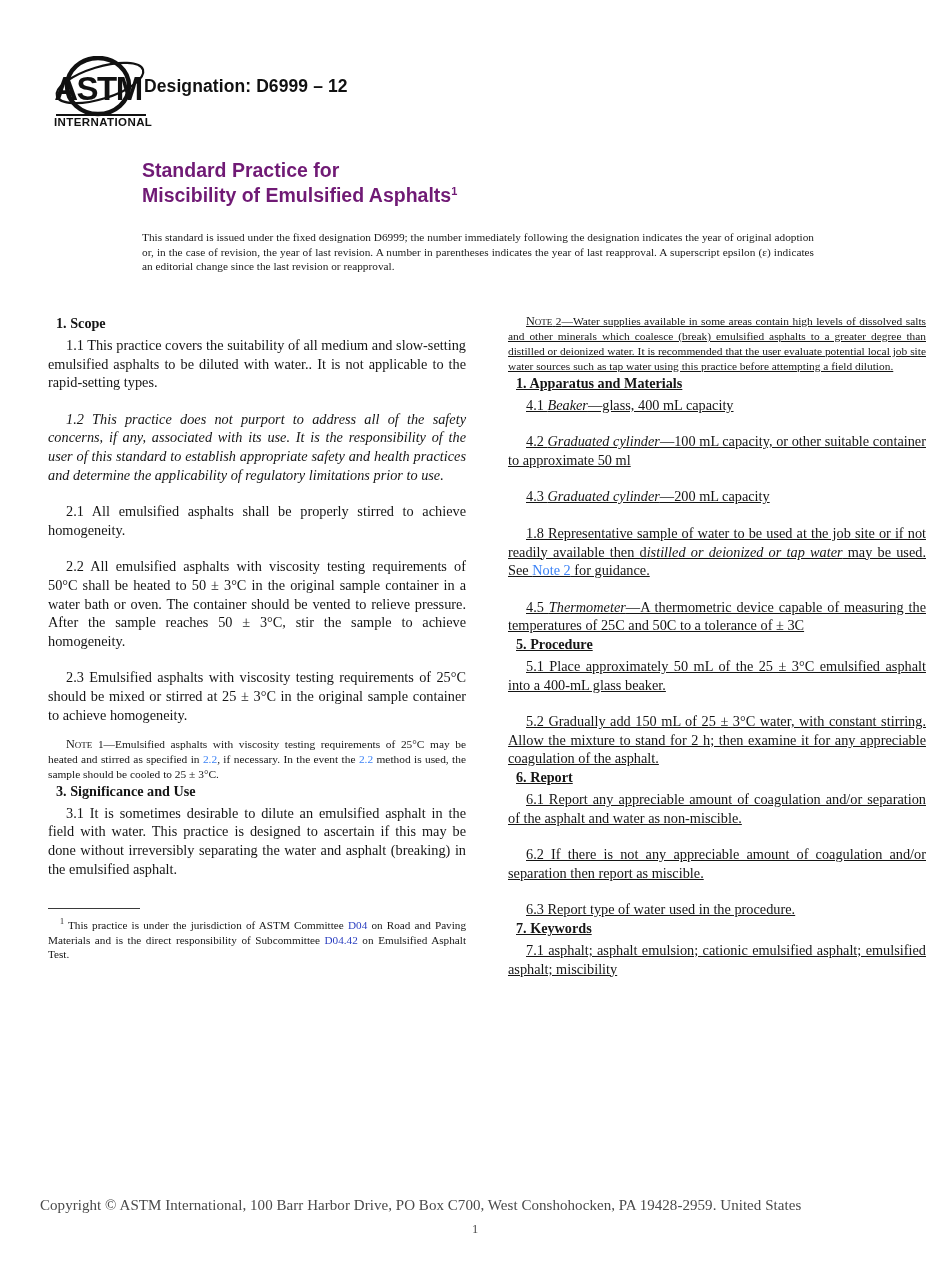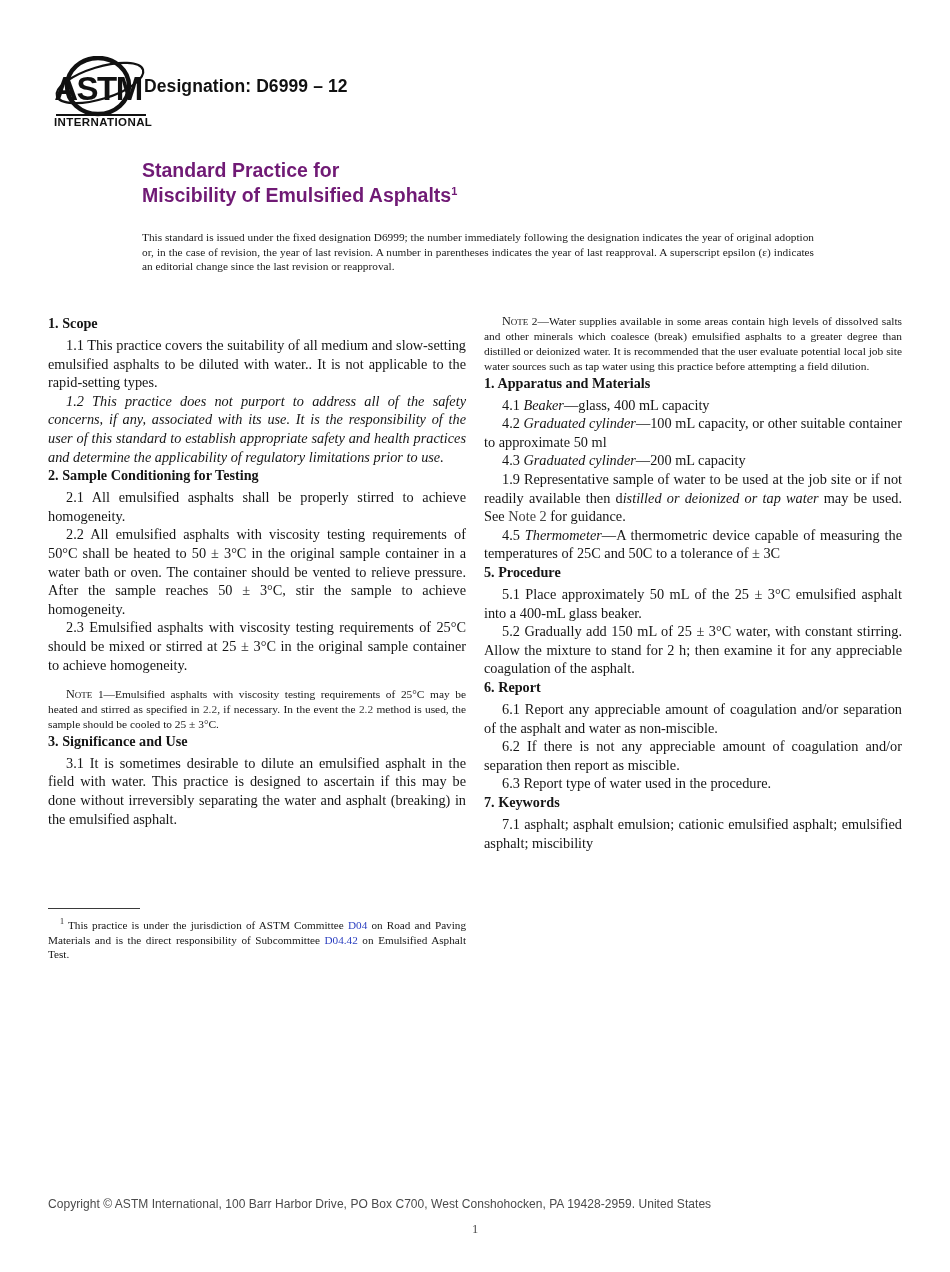--- a/index.html
+++ b/index.html
@@ -105,56 +105,56 @@
     color: #1a1a1a;
   }
 
   
   .col {
     position: absolute;
     top: 314px;
     width: 418px;
   }
   .col-left  { left: 48px; }
-  .col-right { left: 484px; }
+  .col-right { left: 508px; text-decoration: underline; }
 
   h2.sec {
     font-size: 14.2px;
     font-weight: bold;
-    margin: 0 0 4px 0;
+    margin: 0 0 4px 8px;
     padding: 0;
     line-height: 18px;
     font-family: "Liberation Serif", serif;
   }
   .sec-gap { margin-top: 15px; }
 
   p.para {
     margin: 0 0 0 0;
     padding: 0 0 0 0;
     text-indent: 18px;
     font-size: 14.3px;
     line-height: 18.6px;
     text-align: justify;
     text-justify: inter-word;
   }
-  p.para + p.para { margin-top: 0; }
+  p.para + p.para { margin-top: 18px; }
   p.ital { font-style: italic; }
 
   p.note {
     margin: 13px 0 0 0;
     text-indent: 18px;
     font-size: 11.4px;
     line-height: 14.9px;
     text-align: justify;
   }
   .note-label {
     font-variant: small-caps;
     font-size: 12.2px;
   }
-  .xref-red { color: #404040; }
+  .xref-red { color: #3b82f6; }
   .xref-blue { color: #2b3fc0; }
   .it { font-style: italic; }
 
   
   .footnote {
     position: absolute;
     left: 48px;
     top: 908px;
     width: 418px;
   }
@@ -170,25 +170,25 @@
     line-height: 14.6px;
     text-align: justify;
     text-indent: 12px;
   }
   p.fn + p.fn { margin-top: 1px; }
   p.fn sup { font-size: 8px; vertical-align: super; line-height: 0; }
 
   
   .copyright {
     position: absolute;
-    left: 48px;
+    left: 40px;
     top: 1197px;
     width: 860px;
-    font-family: Liberation Sans, sans-serif;
-    font-size: 12px;
+    font-family: Liberation Serif, serif;
+    font-size: 15px;
     color: #4a4a4a;
     letter-spacing: 0.05px;
   }
   .page-num {
     position: absolute;
     left: 0;
     top: 1222px;
     width: 950px;
     text-align: center;
     font-size: 12.5px;
@@ -221,21 +221,20 @@
   </div>
 
   <div class="intro">This standard is issued under the fixed designation D6999; the number immediately following the designation indicates the year of original adoption or, in the case of revision, the year of last revision. A number in parentheses indicates the year of last reapproval. A superscript epsilon (ε) indicates an editorial change since the last revision or reapproval.</div>
 
   <div class="col col-left">
 
     <h2 class="sec">1.  Scope</h2>
     <p class="para">1.1  This practice covers the suitability of all medium and slow-setting emulsified asphalts to be diluted with water.. It is not applicable to the rapid-setting types.</p>
     <p class="para ital">1.2  This practice does not purport to address all of the safety concerns, if any, associated with its use. It is the responsibility of the user of this standard to establish appropriate safety and health practices and determine the applicability of regulatory limitations prior to use.</p>
 
-    <h2 class="sec sec-gap">2.  Sample Conditioning for Testing</h2>
     <p class="para">2.1  All emulsified asphalts shall be properly stirred to achieve homogeneity.</p>
     <p class="para">2.2  All emulsified asphalts with viscosity testing requirements of 50°C shall be heated to 50 ± 3°C in the original sample container in a water bath or oven. The container should be vented to relieve pressure. After the sample reaches 50 ± 3°C, stir the sample to achieve homogeneity.</p>
     <p class="para">2.3  Emulsified asphalts with viscosity testing requirements of 25°C should be mixed or stirred at 25 ± 3°C in the original sample container to achieve homogeneity.</p>
 
     <p class="note"><span class="note-label">Note</span> <span>1</span><span>—Emulsified asphalts with viscosity testing requirements of 25°C may be heated and stirred as specified in </span><span class="xref-red">2.2</span><span>, if necessary. In the event the </span><span class="xref-red">2.2</span><span> method is used, the sample should be cooled to 25 ± 3°C.</span></p>
 
     <h2 class="sec sec-gap">3.  Significance and Use</h2>
     <p class="para">3.1  It is sometimes desirable to dilute an emulsified asphalt in the field with water. This practice is designed to ascertain if this may be done without irreversibly separating the water and asphalt (breaking) in the emulsified asphalt.</p>
   </div>
 
@@ -244,21 +243,21 @@
     <p class="note" style="margin-top:0"><span class="note-label">Note</span> <span>2</span><span>—Water supplies available in some areas contain high levels of dissolved salts and other minerals which coalesce (break) emulsified asphalts to a greater degree than distilled or deionized water. It is recommended that the user evaluate potential local job site water sources such as tap water using this practice before attempting a field dilution.</span></p>
 
     <h2 class="sec sec-gap">1.  Apparatus and Materials</h2>
 
     <p class="para"><span>4.1  </span><span class="it">Beaker</span><span>—glass, 400 mL capacity</span></p>
 
     <p class="para"><span>4.2  </span><span class="it">Graduated cylinder</span><span>—100 mL capacity, or other suitable container to approximate 50 ml</span></p>
 
     <p class="para"><span>4.3  </span><span class="it">Graduated cylinder</span><span>—200 mL capacity</span></p>
 
-    <p class="para"><span>1.9  Representative sample of water to be used at the job site or if not readily available then d</span><span class="it">istilled or deionized or tap water</span><span> may be used. See </span><span class="xref-red">Note 2</span><span> for guidance.</span></p>
+    <p class="para"><span>1.8  Representative sample of water to be used at the job site or if not readily available then d</span><span class="it">istilled or deionized or tap water</span><span> may be used. See </span><span class="xref-red">Note 2</span><span> for guidance.</span></p>
 
     <p class="para"><span>4.5  </span><span class="it">Thermometer</span><span>—A thermometric device capable of measuring the temperatures of 25C and 50C to a tolerance of ± 3C</span></p>
 
     <h2 class="sec sec-gap">5.  Procedure</h2>
     <p class="para">5.1  Place approximately 50 mL of the 25 ± 3°C emulsified asphalt into a 400-mL glass beaker.</p>
     <p class="para">5.2  Gradually add 150 mL of 25 ± 3°C water, with constant stirring. Allow the mixture to stand for 2 h; then examine it for any appreciable coagulation of the asphalt.</p>
 
     <h2 class="sec sec-gap">6.  Report</h2>
     <p class="para">6.1  Report any appreciable amount of coagulation and/or separation of the asphalt and water as non-miscible.</p>
     <p class="para">6.2  If there is not any appreciable amount of coagulation and/or separation then report as miscible.</p>

